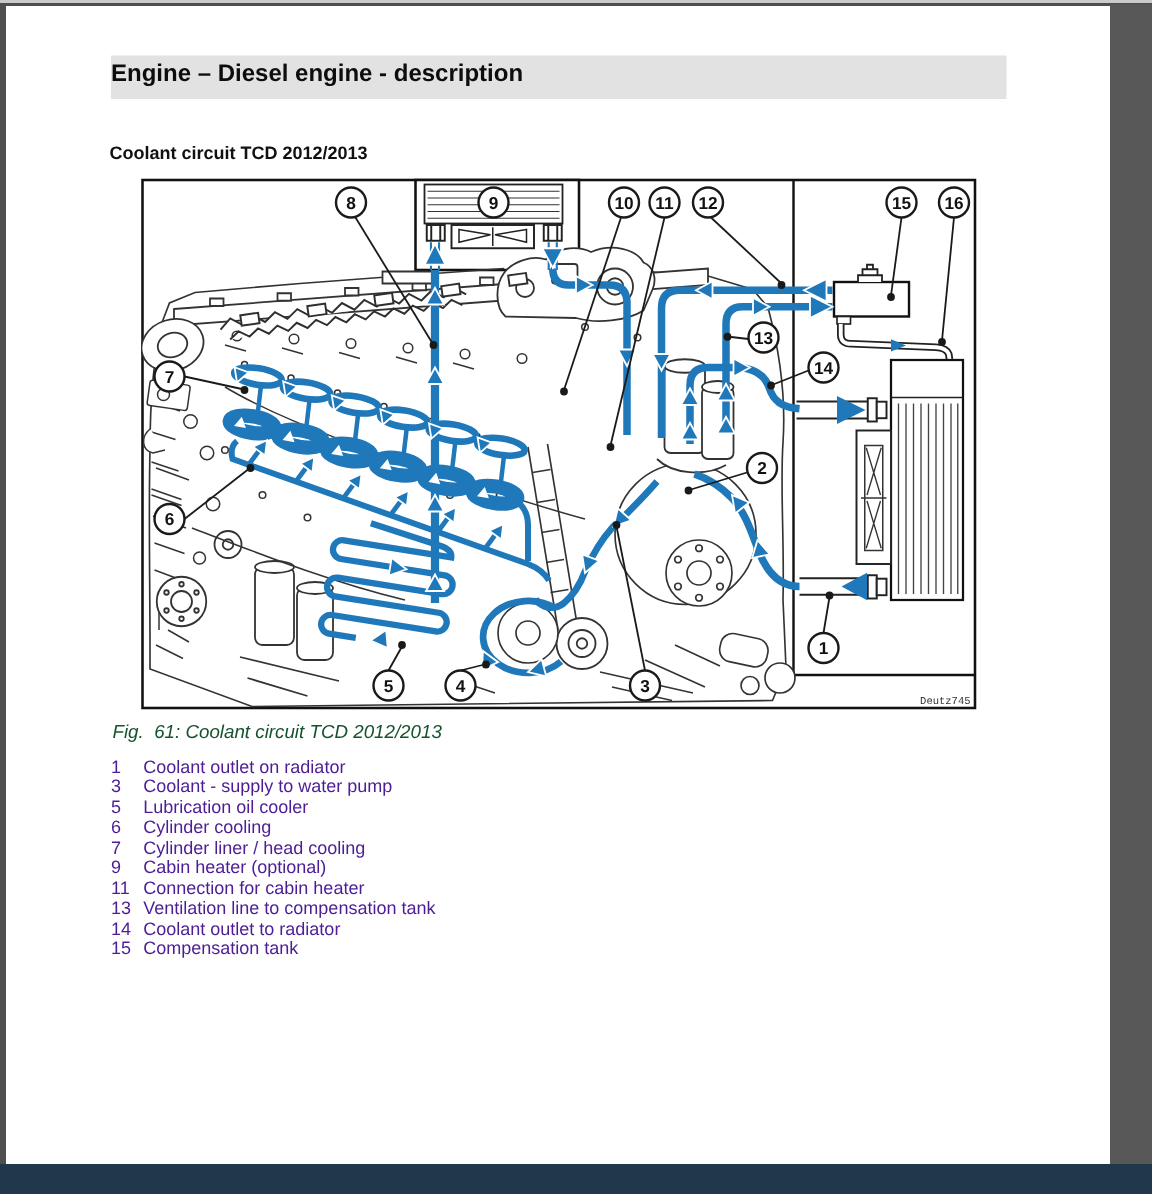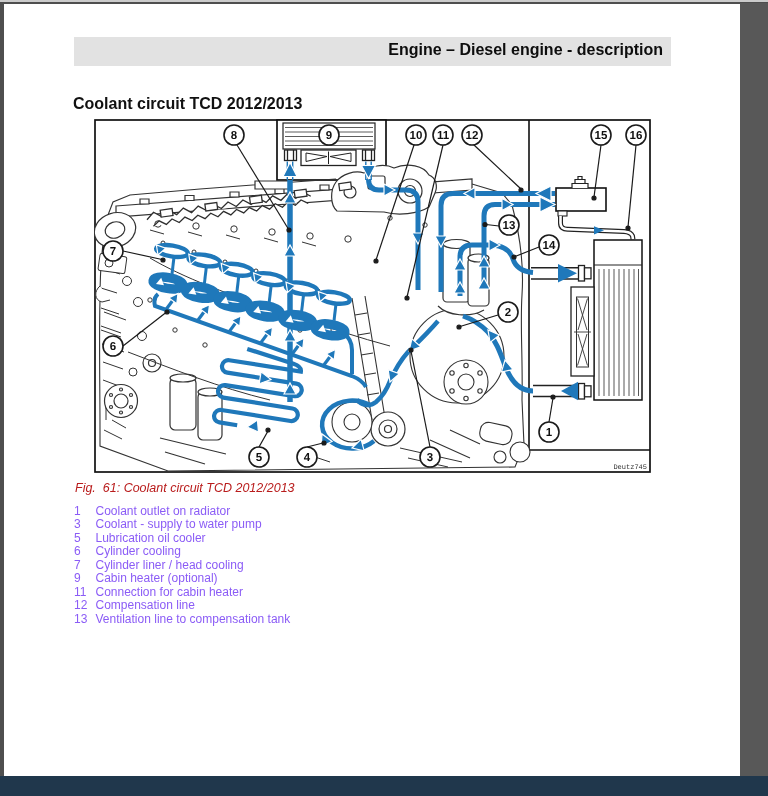--- a/index.html
+++ b/index.html
@@ -10,36 +10,37 @@
 <div class="abs" style="left:0;top:2px;width:768px;height:1.6px;background:#4e4e4e"></div>
 
 <div class="abs" style="left:0;top:3px;width:4px;height:773px;background:#4f4f4f"></div>
 
 <div class="abs" style="left:740px;top:3px;width:28px;height:773px;background:#585858"></div>
 
 <div class="abs" style="left:0;top:776px;width:768px;height:20px;background:#20374c"></div>
 
 <div class="abs" style="left:74px;top:37px;width:597px;height:29px;background:#e2e2e2"></div>
 
-<div class="abs" style="left:74px;top:41px;width:589px;text-align:right;font-weight:bold;font-size:16px;color:#0d0d0d">Engine – Diesel engine - description</div>
-
-<div class="abs" style="left:73px;top:95px;font-weight:bold;font-size:16px;color:#111">Coolant circuit TCD 2012/2013</div>
-
-<div class="abs" style="left:75px;top:481px;font-style:italic;font-size:12.5px;color:#b91c1c">Fig.&nbsp;&nbsp;61: Coolant circuit TCD 2012/2013</div>
-
-<div class="abs" style="left:74px;top:505px;font-size:12px;color:#8b5cf6;line-height:13.45px">
+<div class="abs" style="left:74px;top:41px;width:589px;font-weight:bold;font-size:16px;color:#0d0d0d">Engine – Diesel engine - description</div>
+
+<div class="abs" style="left:73px;top:95px;font-weight:bold;font-size:12px;color:#111">Coolant circuit TCD 2012/2013</div>
+
+<div class="abs" style="left:75px;top:481px;font-style:italic;font-size:12.5px;color:#14532d">Fig.&nbsp;&nbsp;61: Coolant circuit TCD 2012/2013</div>
+
+<div class="abs" style="left:74px;top:505px;font-size:12px;color:#4c1d95;line-height:13.45px">
 <div><span style="display:inline-block;width:21.5px">1</span>Coolant outlet on radiator</div>
 <div><span style="display:inline-block;width:21.5px">3</span>Coolant - supply to water pump</div>
 <div><span style="display:inline-block;width:21.5px">5</span>Lubrication oil cooler</div>
 <div><span style="display:inline-block;width:21.5px">6</span>Cylinder cooling</div>
 <div><span style="display:inline-block;width:21.5px">7</span>Cylinder liner / head cooling</div>
 <div><span style="display:inline-block;width:21.5px">9</span>Cabin heater (optional)</div>
 <div><span style="display:inline-block;width:21.5px">11</span>Connection for cabin heater</div>
-<div><span style="display:inline-block;width:21.5px">12</span>Compensation line</div>
 <div><span style="display:inline-block;width:21.5px">13</span>Ventilation line to compensation tank</div>
+<div><span style="display:inline-block;width:21.5px">14</span>Coolant outlet to radiator</div>
+<div><span style="display:inline-block;width:21.5px">15</span>Compensation tank</div>
 </div>
 
 <svg class="abs" style="left:94px;top:118px" width="558" height="356" viewBox="94 118 558 356" fill="none">
 
 <rect x="95" y="120" width="555" height="352" stroke="#111" stroke-width="1.7" fill="#fff"></rect>
 
 <path d="M529 120 V450 H650" stroke="#111" stroke-width="1.6"></path>
 
 <text x="647" y="469" text-anchor="end" font-family="Liberation Mono, monospace" font-size="7" fill="#333">Deutz745</text>
 

